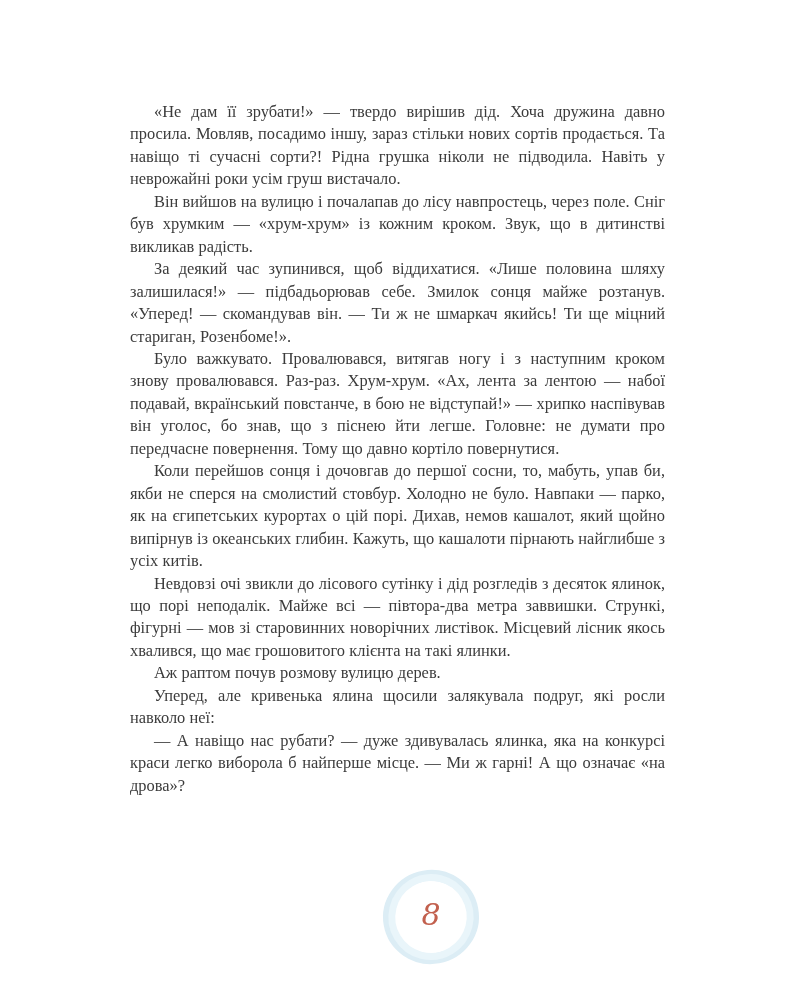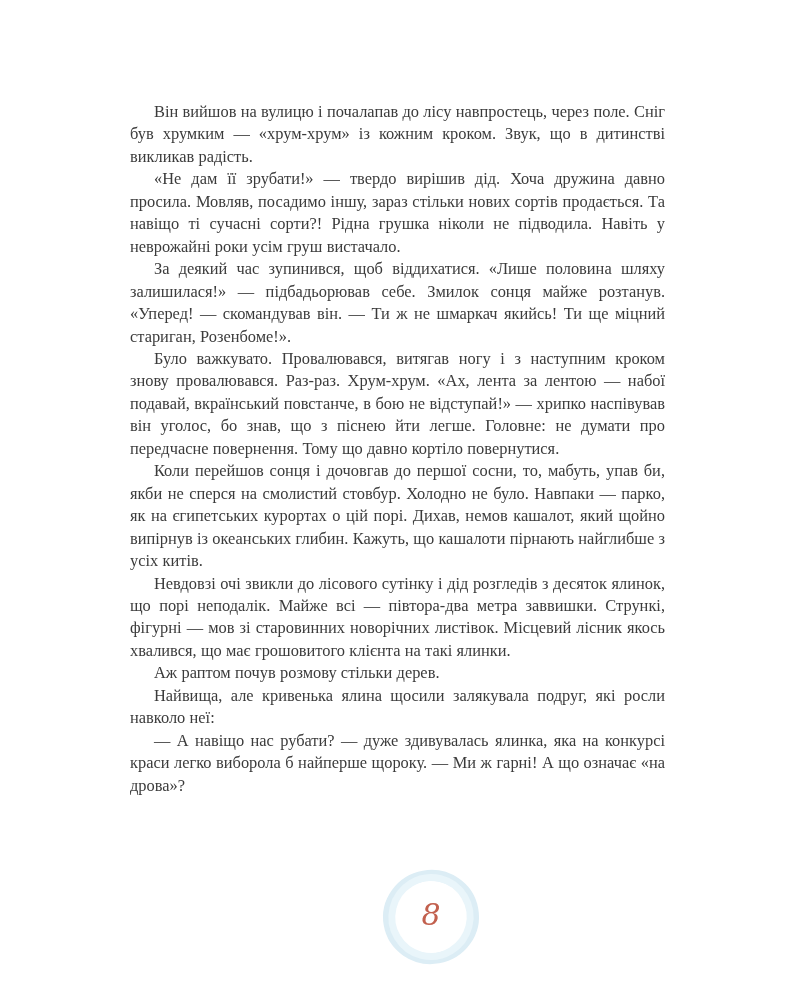--- a/index.html
+++ b/index.html
@@ -54,29 +54,29 @@
     font-size: 30px;
     color: #c2604e;
   }
 </style>
 </head>
 <body>
 
 <div class="page">
 
   <div class="text-col">
+    <p>«Не дам її зрубати!» — твердо вирішив дід. Хоча дружина давно просила. Мовляв, посадимо іншу, зараз стільки нових сортів продається. Та навіщо ті сучасні сорти?! Рідна грушка ніколи не підводила. Навіть у неврожайні роки усім груш вистачало.</p>
     <p>Він вийшов на вулицю і почалапав до лісу навпростець, через поле. Сніг був хрумким — «хрум-хрум» із кожним кроком. Звук, що в дитинстві викликав радість.</p>
-    <p>«Не дам її зрубати!» — твердо вирішив дід. Хоча дружина давно просила. Мовляв, посадимо іншу, зараз стільки нових сортів продається. Та навіщо ті сучасні сорти?! Рідна грушка ніколи не підводила. Навіть у неврожайні роки усім груш вистачало.</p>
     <p>За деякий час зупинився, щоб віддихатися. «Лише половина шляху залишилася!» — підбадьорював себе. Змилок сонця майже розтанув. «Уперед! — скомандував він. — Ти ж не шмаркач якийсь! Ти ще міцний стариган, Розенбоме!».</p>
     <p>Було важкувато. Провалювався, витягав ногу і з наступним кроком знову провалювався. Раз-раз. Хрум-хрум. «Ах, лента за лентою — набої подавай, вкраїнський повстанче, в бою не відступай!» — хрипко наспівував він уголос, бо знав, що з піснею йти легше. Головне: не думати про передчасне повернення. Тому що давно кортіло повернутися.</p>
     <p>Коли перейшов сонця і дочовгав до першої сосни, то, мабуть, упав би, якби не сперся на смолистий стовбур. Холодно не було. Навпаки — парко, як на єгипетських курортах о цій порі. Дихав, немов кашалот, який щойно випірнув із океанських глибин. Кажуть, що кашалоти пірнають найглибше з усіх китів.</p>
     <p>Невдовзі очі звикли до лісового сутінку і дід розгледів з десяток ялинок, що порі неподалік. Майже всі — півтора-два метра заввишки. Стрункі, фігурні — мов зі старовинних новорічних листівок. Місцевий лісник якось хвалився, що має грошовитого клієнта на такі ялинки.</p>
-    <p>Аж раптом почув розмову стільки дерев.</p>
-    <p>Найвища, але кривенька ялина щосили залякувала подруг, які росли навколо неї:</p>
-    <p>— А навіщо нас рубати? — дуже здивувалась ялинка, яка на конкурсі краси легко виборола б найперше щороку. — Ми ж гарні! А що означає «на дрова»?</p>
+    <p>Аж раптом почув розмову вулицю дерев.</p>
+    <p>Уперед, але кривенька ялина щосили залякувала подруг, які росли навколо неї:</p>
+    <p>— А навіщо нас рубати? — дуже здивувалась ялинка, яка на конкурсі краси легко виборола б найперше місце. — Ми ж гарні! А що означає «на дрова»?</p>
   </div>
 
   <div class="ornament">
     <div class="ring-outer"></div>
     <div class="ring-inner"></div>
     <span class="page-num">8</span>
   </div>
 
 </div>
 

